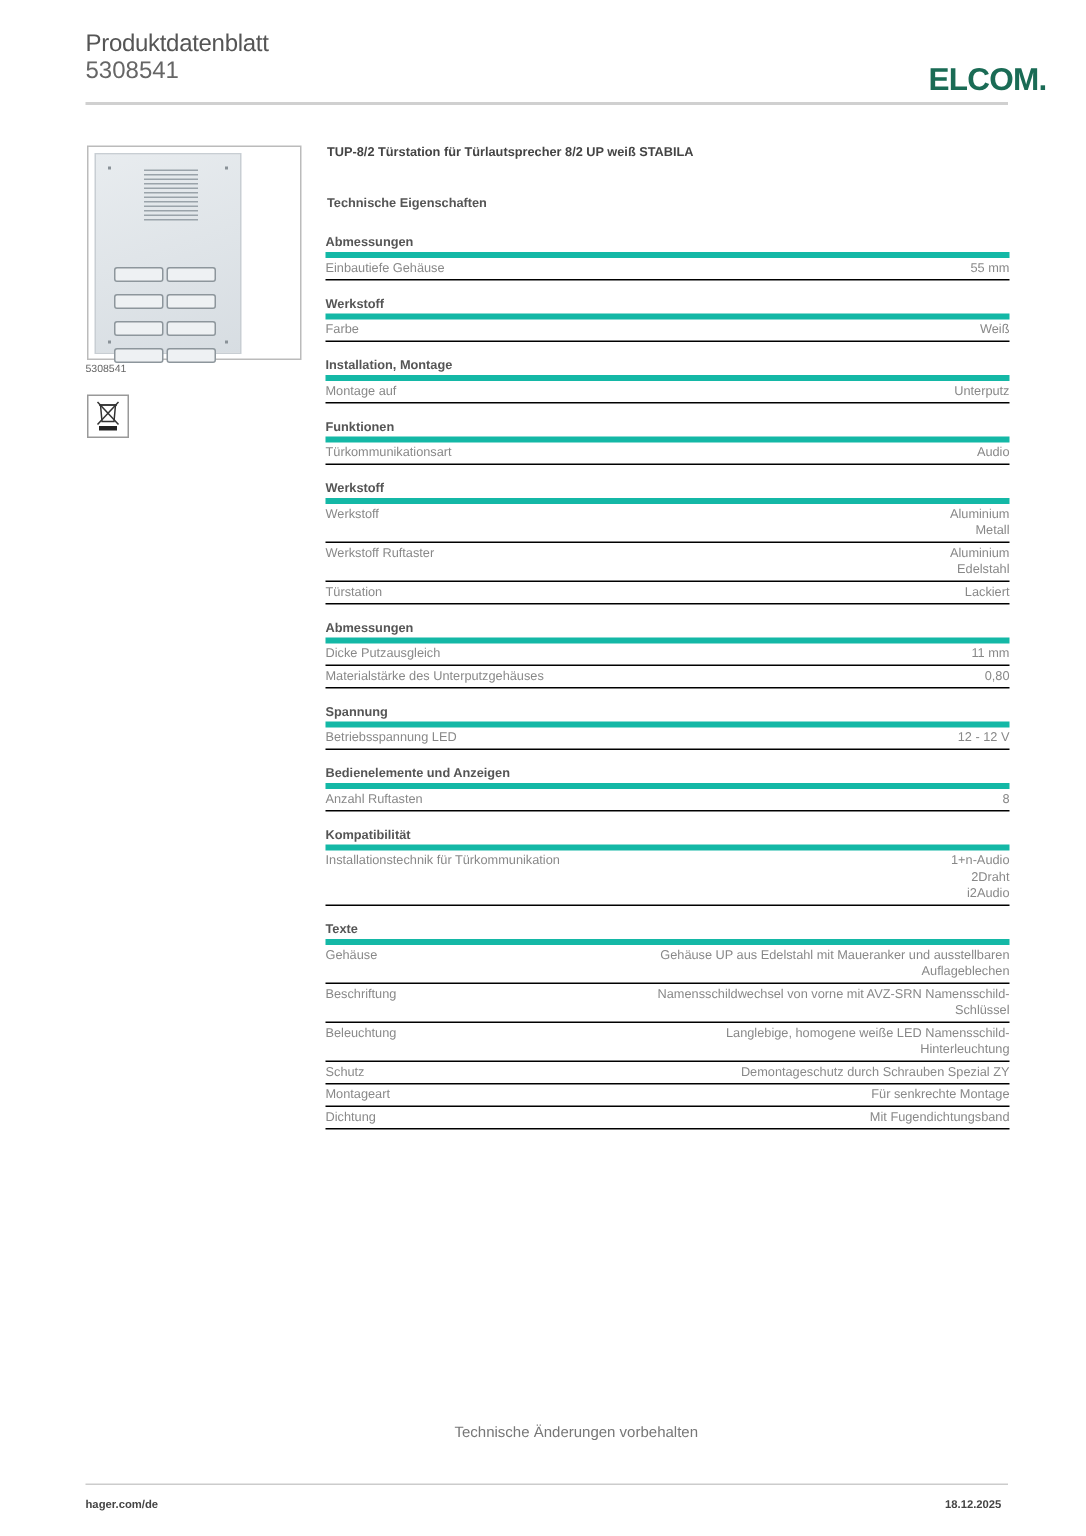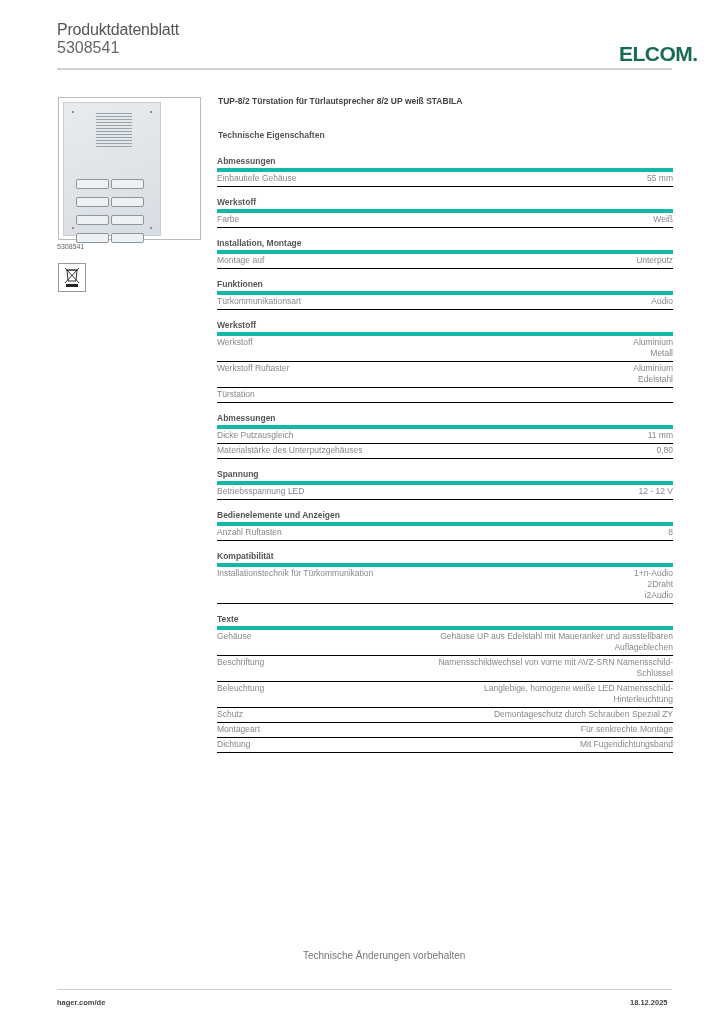--- a/index.html
+++ b/index.html
@@ -121,20 +121,21 @@
         <span class="value">Aluminium
 Metall</span>
       </div>
       <div class="row">
         <span class="label">Werkstoff Ruftaster</span>
         <span class="value">Aluminium
 Edelstahl</span>
       </div>
       <div class="row">
         <span class="label">Türstation</span>
+        <span class="value">Lackiert</span>
       </div>
     </div>
     <div class="group">
       <div class="group-title">Abmessungen</div>
       <div class="row">
         <span class="label">Dicke Putzausgleich</span>
         <span class="value">11 mm</span>
       </div>
       <div class="row">
         <span class="label">Materialstärke des Unterputzgehäuses</span>

